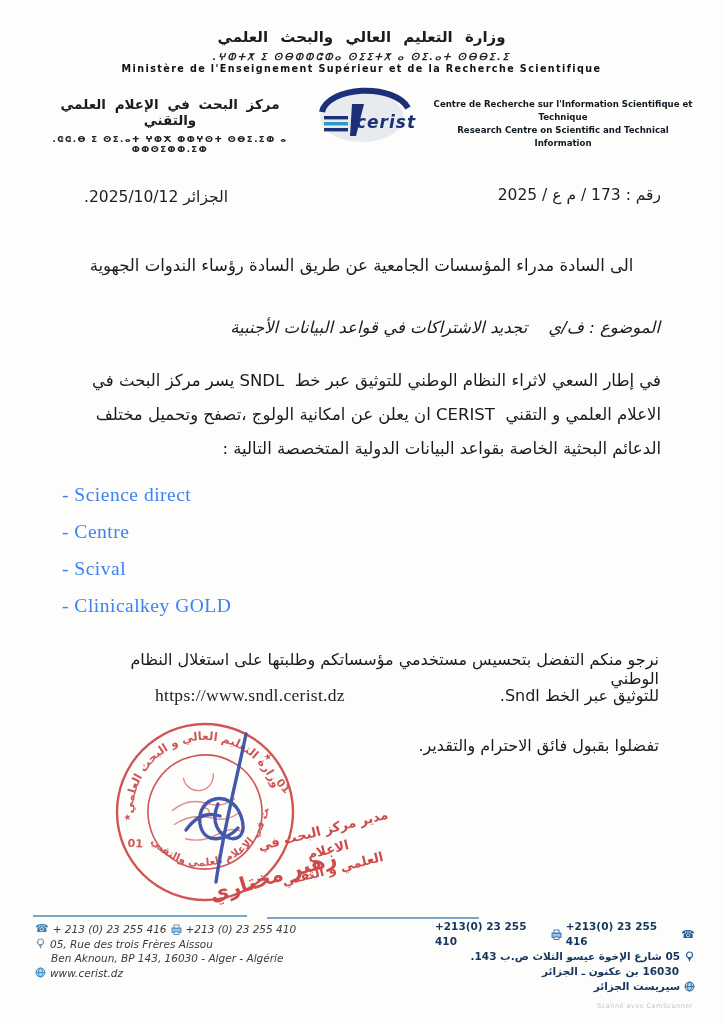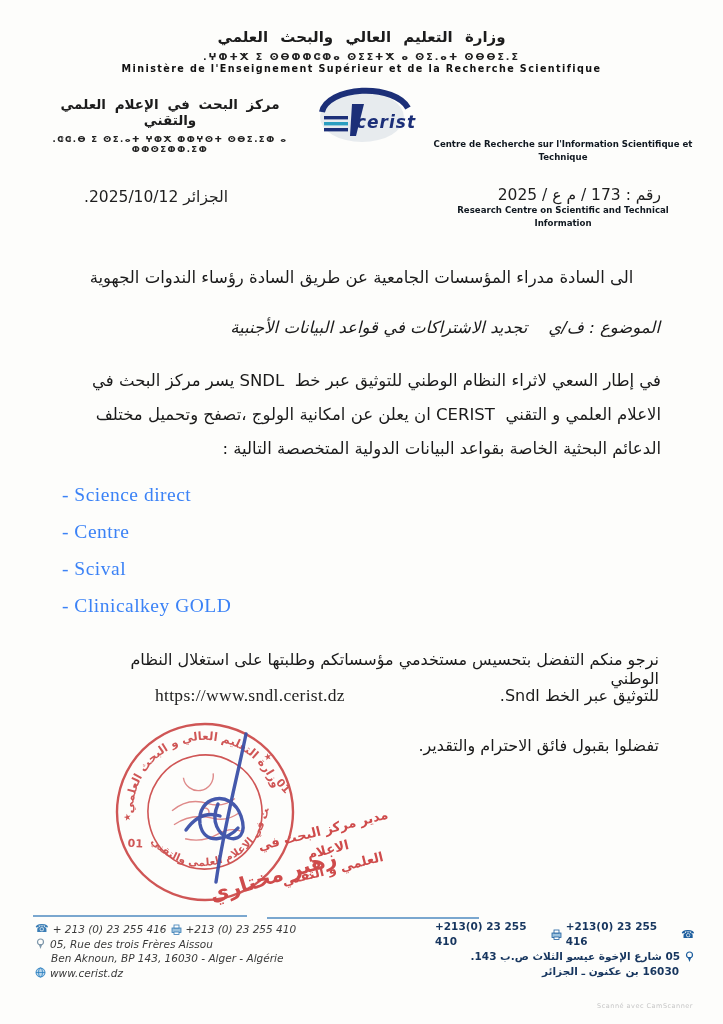--- a/index.html
+++ b/index.html
@@ -7,37 +7,37 @@
   .page {
     position:relative; width:723px; height:1024px; margin:0 auto;
     background:#fdfdfb; overflow:hidden; color:#222;
   }
   .abs { position:absolute; }
   .ar { direction:rtl; font-family:"DejaVu Sans", sans-serif; }
   .center { text-align:center; }
 
   
   .ministry-ar { top:28px; left:0; right:0; font-size:15px; font-weight:bold; color:#1c1c1c; word-spacing:7px; }
-  .tif1 { top:51px; left:0; right:0; font-size:9.5px; font-weight:bold; letter-spacing:2px; color:#222; }
+  .tif1 { top:51px; left:0; right:0; font-size:9.5px; font-weight:bold; letter-spacing:2px; color:#222;font-style:italic; }
   .ministry-fr { top:63px; left:0; right:0; font-size:9.6px; font-weight:bold; letter-spacing:1.4px; color:#111; }
 
   .center-ar-block { top:96px; left:30px; width:280px; text-align:center; }
   .center-ar { font-size:13.5px; font-weight:bold; word-spacing:4px; color:#1c1c1c; }
   .tif2 { font-size:8.5px; font-weight:bold; letter-spacing:1.5px; margin-top:6px; color:#222; }
 
   .logo { top:86px; left:312px; width:106px; height:60px; }
   .center-fr-block { top:98px; left:428px; width:270px; text-align:center; }
-  .center-fr, .center-en { font-size:8.6px; font-weight:bold; color:#101820; line-height:13px;margin-top:40px; }
+  .center-fr, .center-en { font-size:8.6px; font-weight:bold; color:#101820; line-height:13px; }
 
   
   .ref-number { top:186px; right:62px; font-size:15.5px; color:#1e1e1e; }
   .ref-date { top:188px; left:84px; font-size:15.5px; color:#1e1e1e; }
 
   
-  .addressee { top:268px; left:40px; right:40px; font-size:16.5px; color:#1a1a1a; text-align:center; }
+  .addressee { top:256px; left:40px; right:40px; font-size:16.5px; color:#1a1a1a; text-align:center; }
   .subject { top:318px; right:63px; left:60px; font-size:16.5px; color:#1a1a1a; text-align:right; white-space:pre-wrap;font-style:italic; }
   .paragraph { top:364px; right:62px; left:60px; font-size:16.5px; line-height:34px; color:#1a1a1a; text-align:right; white-space:pre-wrap; }
   .db-list { top:484px; left:62px; list-style:none; font-family:"Liberation Serif","DejaVu Serif",serif; font-size:19.5px; color:#3b82f6; }
   .db-list li { margin-bottom:15px; letter-spacing:0.5px; }
   .closing1 { top:650px; right:64px; left:95px; font-size:16px; color:#1a1a1a; text-align:right; }
   .closing2 { top:685px; right:64px; left:95px; direction:rtl; display:flex; justify-content:space-between; align-items:baseline; }
   .closing-tail { font-size:16px; color:#1a1a1a; }
   .sndl-url { direction:ltr; font-family:"Liberation Serif","DejaVu Serif",serif; font-size:17.5px; color:#222; letter-spacing:0.3px; margin-left:60px; }
   .salutation { top:736px; right:64px; font-size:16px; color:#1a1a1a; }
 
@@ -198,17 +198,25 @@
       <span class="ltr-num">+213(0) 23 255 410</span>
     </div>
     <div class="row">
       <svg class="ficon" viewBox="0 0 11 11">
         <circle cx="5.5" cy="4" r="3" fill="none" stroke="#1d5e9e" stroke-width="1.2"></circle>
         <path d="M3.6,6 L5.5,11 L7.4,6" fill="#1d5e9e"></path>
       </svg>
       <span>05 شارع الإخوة عيسو الثلاث ص.ب 143.</span>
     </div>
     <div class="indent">16030 بن عكنون ـ الجزائر</div>
+    <div class="row">
+      <svg class="ficon" viewBox="0 0 11 11">
+        <circle cx="5.5" cy="5.5" r="4.5" fill="#bcd8ec" stroke="#1d5e9e" stroke-width="0.9"></circle>
+        <ellipse cx="5.5" cy="5.5" rx="2" ry="4.5" fill="none" stroke="#1d5e9e" stroke-width="0.8"></ellipse>
+        <line x1="1" y1="5.5" x2="10" y2="5.5" stroke="#1d5e9e" stroke-width="0.8"></line>
+      </svg>
+      <span>سيريست الجزائر</span>
+    </div>
   </div>
 
   <div class="abs watermark">Scanné avec CamScanner</div>
 
 </div>
 
 </body></html>

